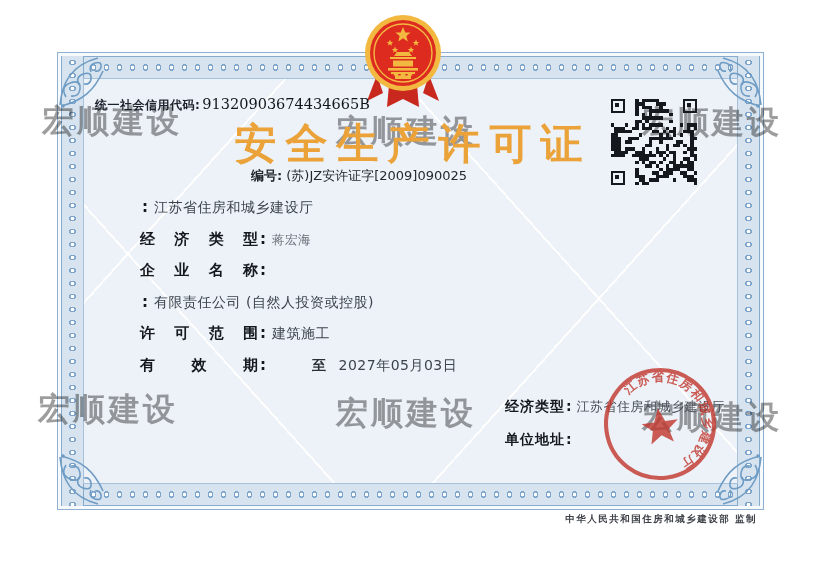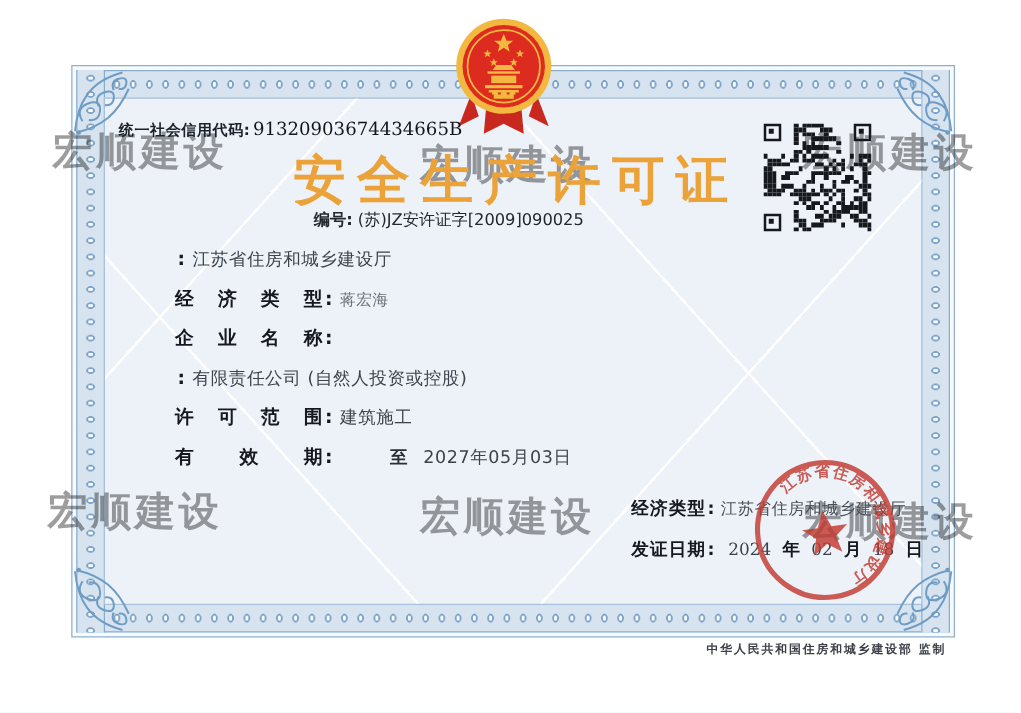--- a/index.html
+++ b/index.html
@@ -490,30 +490,22 @@
     </div>
   </div>
 
   <div class="issue">
     <div class="irow">
       <span class="ilabel">经济类型</span>
         <span class="icolon">:</span>
       <span class="ivalue">江苏省住房和城乡建设厅</span>
     </div>
     <div class="irow">
-      <span class="ilabel">发证日期</span>
+      <span class="ilabel">单位地址</span>
         <span class="icolon">:</span>
-      <span class="idate">
-        <span class="n">2024</span>
-        <span class="u">年</span>
-        <span class="n">02</span>
-        <span class="u">月</span>
-        <span class="n">18</span>
-        <span class="u">日</span>
-      </span>
     </div>
   </div>
 
   <svg class="seal" viewBox="0 0 140 140">
     <defs>
       <path id="sealArc" d="M 70,70 m -47,0 a 47,47 0 1,1 94,0 a 47,47 0 1,1 -94,0"></path>
     </defs>
     <circle cx="70" cy="70" r="59" fill="none" stroke="#c23a31" stroke-width="4.5"></circle>
     <path transform="translate(70,74) scale(2.1)" fill="#c23a31" d="M0,-10 L2.9,-3.1 L9.5,-3.1 L4.2,1.2 L5.9,8.1 L0,4 L-5.9,8.1 L-4.2,1.2 L-9.5,-3.1 L-2.9,-3.1 Z"></path>
     <text font-size="13.5" font-weight="700" fill="#c23a31" letter-spacing="1.5" font-family="DejaVu Sans, Liberation Sans, sans-serif">

